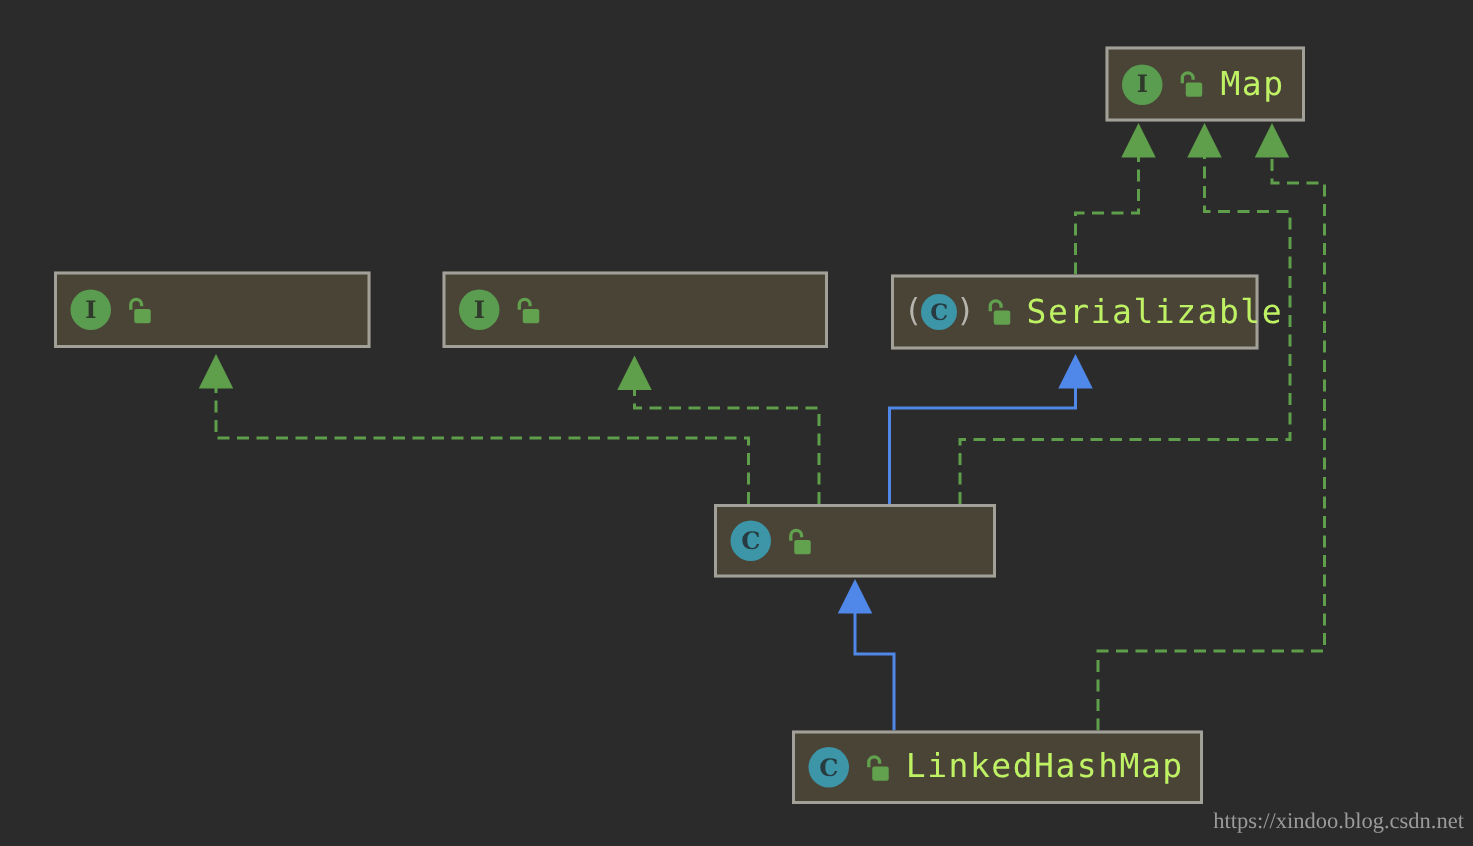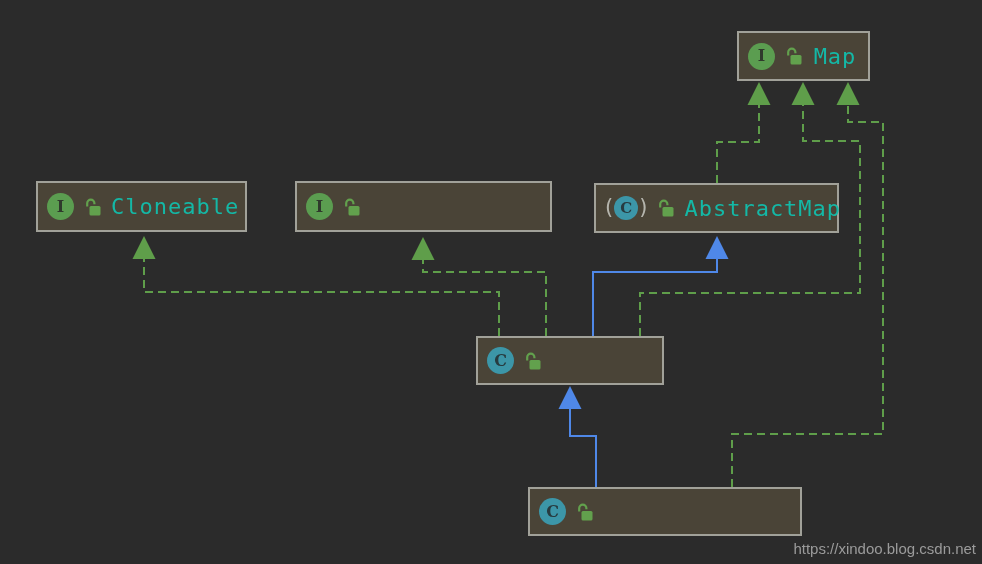--- a/index.html
+++ b/index.html
@@ -26,26 +26,26 @@
   .badge.cls{background:#3c96a8;color:#273b40;}
   .abs-wrap{display:flex;align-items:center;gap:1px;flex:0 0 auto;}
   .abs-wrap .badge{width:24px;height:24px;font-size:15px;}
   .paren{
     color:#b5b5ad;font-family:"DejaVu Sans", sans-serif;
     font-size:21px;line-height:1;transform:translateY(-1px);
   }
   .padlock{flex:0 0 auto;}
   .label{
     flex:1;text-align:center;
-    font-size:22px;letter-spacing:1px;color:#14b8a6;
+    font-size:22px;letter-spacing:1px;color:#bef264;
     white-space:nowrap;
   }
   #watermark{
     position:absolute;right:6px;top:540px;
-    font-family:Liberation Sans, sans-serif;
+    font-family:Liberation Serif, serif;
     font-size:15px;color:#9b9b9b;
   }
 </style>
 </head>
 <body style="background: rgb(43, 43, 43);">
 
 <div id="canvas">
 
   <svg id="edge-layer" xmlns="http://www.w3.org/2000/svg">
       <polyline points="499,336 499,292 144,292 144,258" fill="none" stroke="#5f9e4a" stroke-width="2" stroke-dasharray="8 5"></polyline>
@@ -72,54 +72,54 @@
     </svg>
     <span class="label">Map</span>
   </div>
 
   <div class="node" style="left: 36px; top: 181px; width: 211px; height: 51px;">
     <span class="badge iface">I</span>
     <svg class="padlock" width="19" height="20" viewBox="0 0 17 20">
       <path d="M3.2 9.5 V6.2 a3.6 3.6 0 0 1 7.2 0 V7.2" fill="none" stroke="#62a14d" stroke-width="2.2"></path>
       <rect x="5.5" y="9" width="11" height="9.5" rx="1.5" fill="#62a14d"></rect>
     </svg>
-    <span class="label">Cloneable</span>
   </div>
 
   <div class="node" style="left: 295px; top: 181px; width: 257px; height: 51px;">
     <span class="badge iface">I</span>
     <svg class="padlock" width="19" height="20" viewBox="0 0 17 20">
       <path d="M3.2 9.5 V6.2 a3.6 3.6 0 0 1 7.2 0 V7.2" fill="none" stroke="#62a14d" stroke-width="2.2"></path>
       <rect x="5.5" y="9" width="11" height="9.5" rx="1.5" fill="#62a14d"></rect>
     </svg>
   </div>
 
   <div class="node" style="left: 594px; top: 183px; width: 245px; height: 50px;">
     <span class="abs-wrap">
       <span class="paren">(</span>
       <span class="badge cls">C</span>
       <span class="paren">)</span>
     </span>
     <svg class="padlock" width="19" height="20" viewBox="0 0 17 20">
       <path d="M3.2 9.5 V6.2 a3.6 3.6 0 0 1 7.2 0 V7.2" fill="none" stroke="#62a14d" stroke-width="2.2"></path>
       <rect x="5.5" y="9" width="11" height="9.5" rx="1.5" fill="#62a14d"></rect>
     </svg>
-    <span class="label">AbstractMap</span>
+    <span class="label">Serializable</span>
   </div>
 
   <div class="node" style="left: 476px; top: 336px; width: 188px; height: 49px;">
     <span class="badge cls">C</span>
     <svg class="padlock" width="19" height="20" viewBox="0 0 17 20">
       <path d="M3.2 9.5 V6.2 a3.6 3.6 0 0 1 7.2 0 V7.2" fill="none" stroke="#62a14d" stroke-width="2.2"></path>
       <rect x="5.5" y="9" width="11" height="9.5" rx="1.5" fill="#62a14d"></rect>
     </svg>
   </div>
 
   <div class="node" style="left: 528px; top: 487px; width: 274px; height: 49px;">
     <span class="badge cls">C</span>
     <svg class="padlock" width="19" height="20" viewBox="0 0 17 20">
       <path d="M3.2 9.5 V6.2 a3.6 3.6 0 0 1 7.2 0 V7.2" fill="none" stroke="#62a14d" stroke-width="2.2"></path>
       <rect x="5.5" y="9" width="11" height="9.5" rx="1.5" fill="#62a14d"></rect>
     </svg>
+    <span class="label">LinkedHashMap</span>
   </div>
 
   <div id="watermark" style="color: rgb(155, 155, 155);">https://xindoo.blog.csdn.net</div>
 </div>
 
 </body></html>

